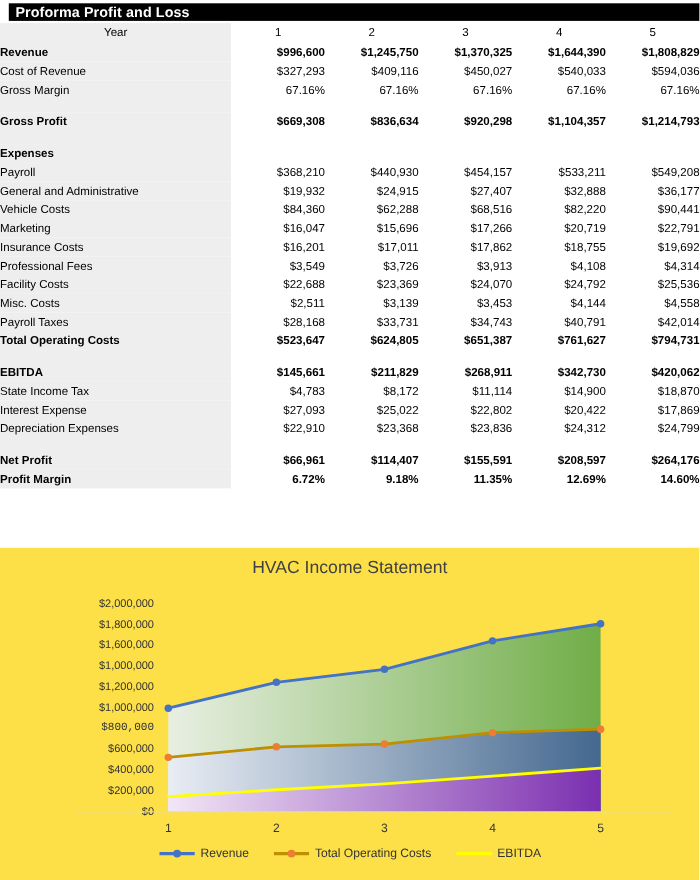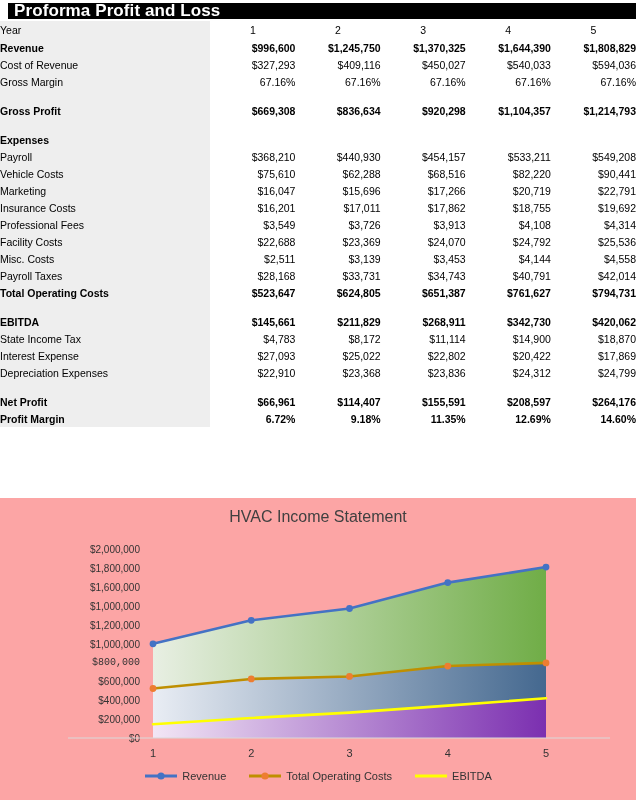--- a/index.html
+++ b/index.html
@@ -12,21 +12,21 @@
   }
   #root { position: relative; width: 636px; height: 800px; background:#fff; }
 
   
   .titlebar {
     position: absolute;
     left: 8px; top: 3px;
     width: 628px; height: 16px;
     background: #000000;
     color: #ffffff;
-    font-size: 17px;
+    font-size: 13px;
     font-weight: bold;
     line-height: 16px;
     padding-left: 6px;
     letter-spacing: 0.1px;
     white-space: nowrap;
   }
 
   
   .table-wrap {
     position: absolute;
@@ -41,38 +41,38 @@
     color: #000;
   }
   table.pl td { padding: 0; height: 17px; vertical-align: middle; white-space: nowrap; }
 
   td.lbl {
     width: 210px;
     background: #eeeeee;
     padding-left: 18px;
     text-align: left;
   }
-  td.lbl.center { padding-left: 0; }
+  td.lbl.center { text-align: center; padding-left: 0; }
   td.num {
     width: 85px;
     text-align: right;
     padding-right: 9px;
     background: #ffffff;
   }
   tr.bold td { font-weight: bold; }
   tr.spacer td { height: 12px; }
   tr.spacer-sm td { height: 9px; }
   tr.hdr td { height: 18px; }
 
   
   .chart {
     position: absolute;
     left: 0; top: 498px;
     width: 636px; height: 302px;
-    background: #fca5a5;
+    background: #fde047;
   }
   .chart-title {
     position: absolute;
     left: 0; top: 10px;
     width: 636px;
     text-align: center;
     font-size: 16px;
     color: #404040;
     font-weight: normal;
   }
@@ -190,22 +190,30 @@
           </tr>
           <tr>
             <td class="lbl">Payroll</td>
             <td class="num">$368,210</td>
             <td class="num">$440,930</td>
             <td class="num">$454,157</td>
             <td class="num">$533,211</td>
             <td class="num">$549,208</td>
           </tr>
           <tr>
+            <td class="lbl">General and Administrative</td>
+            <td class="num">$19,932</td>
+            <td class="num">$24,915</td>
+            <td class="num">$27,407</td>
+            <td class="num">$32,888</td>
+            <td class="num">$36,177</td>
+          </tr>
+          <tr>
             <td class="lbl">Vehicle Costs</td>
-            <td class="num">$75,610</td>
+            <td class="num">$84,360</td>
             <td class="num">$62,288</td>
             <td class="num">$68,516</td>
             <td class="num">$82,220</td>
             <td class="num">$90,441</td>
           </tr>
           <tr>
             <td class="lbl">Marketing</td>
             <td class="num">$16,047</td>
             <td class="num">$15,696</td>
             <td class="num">$17,266</td>

